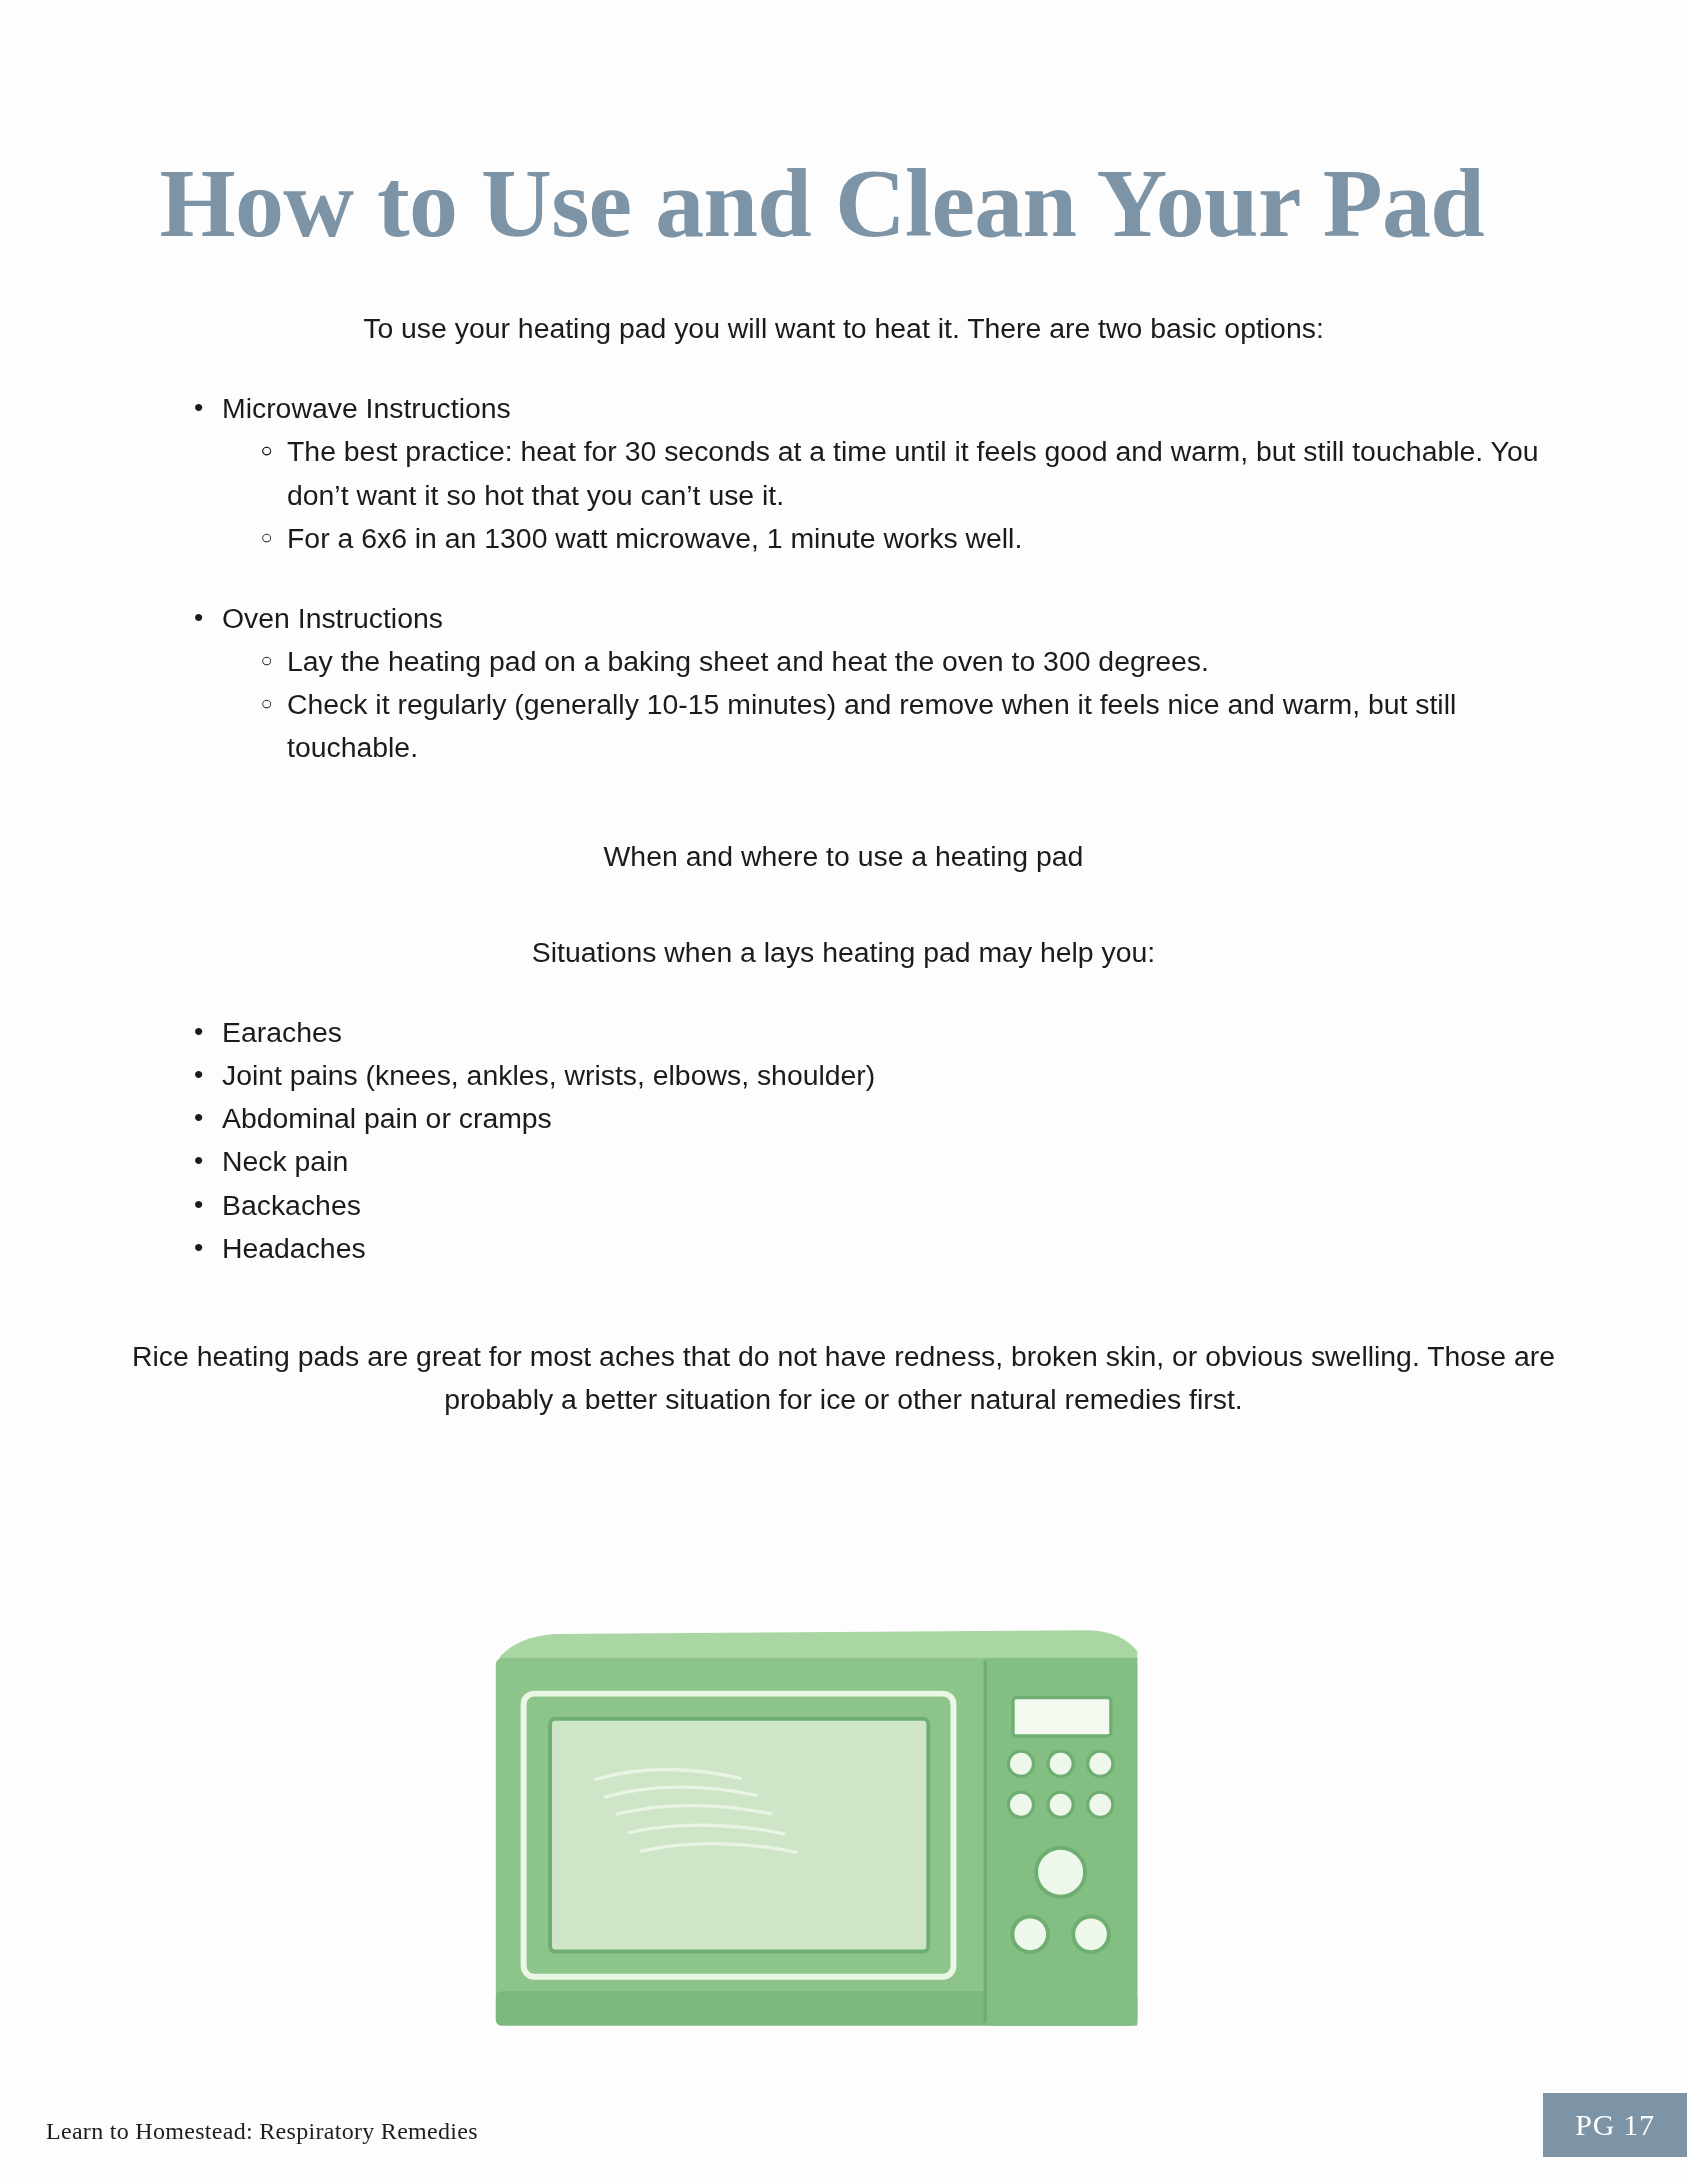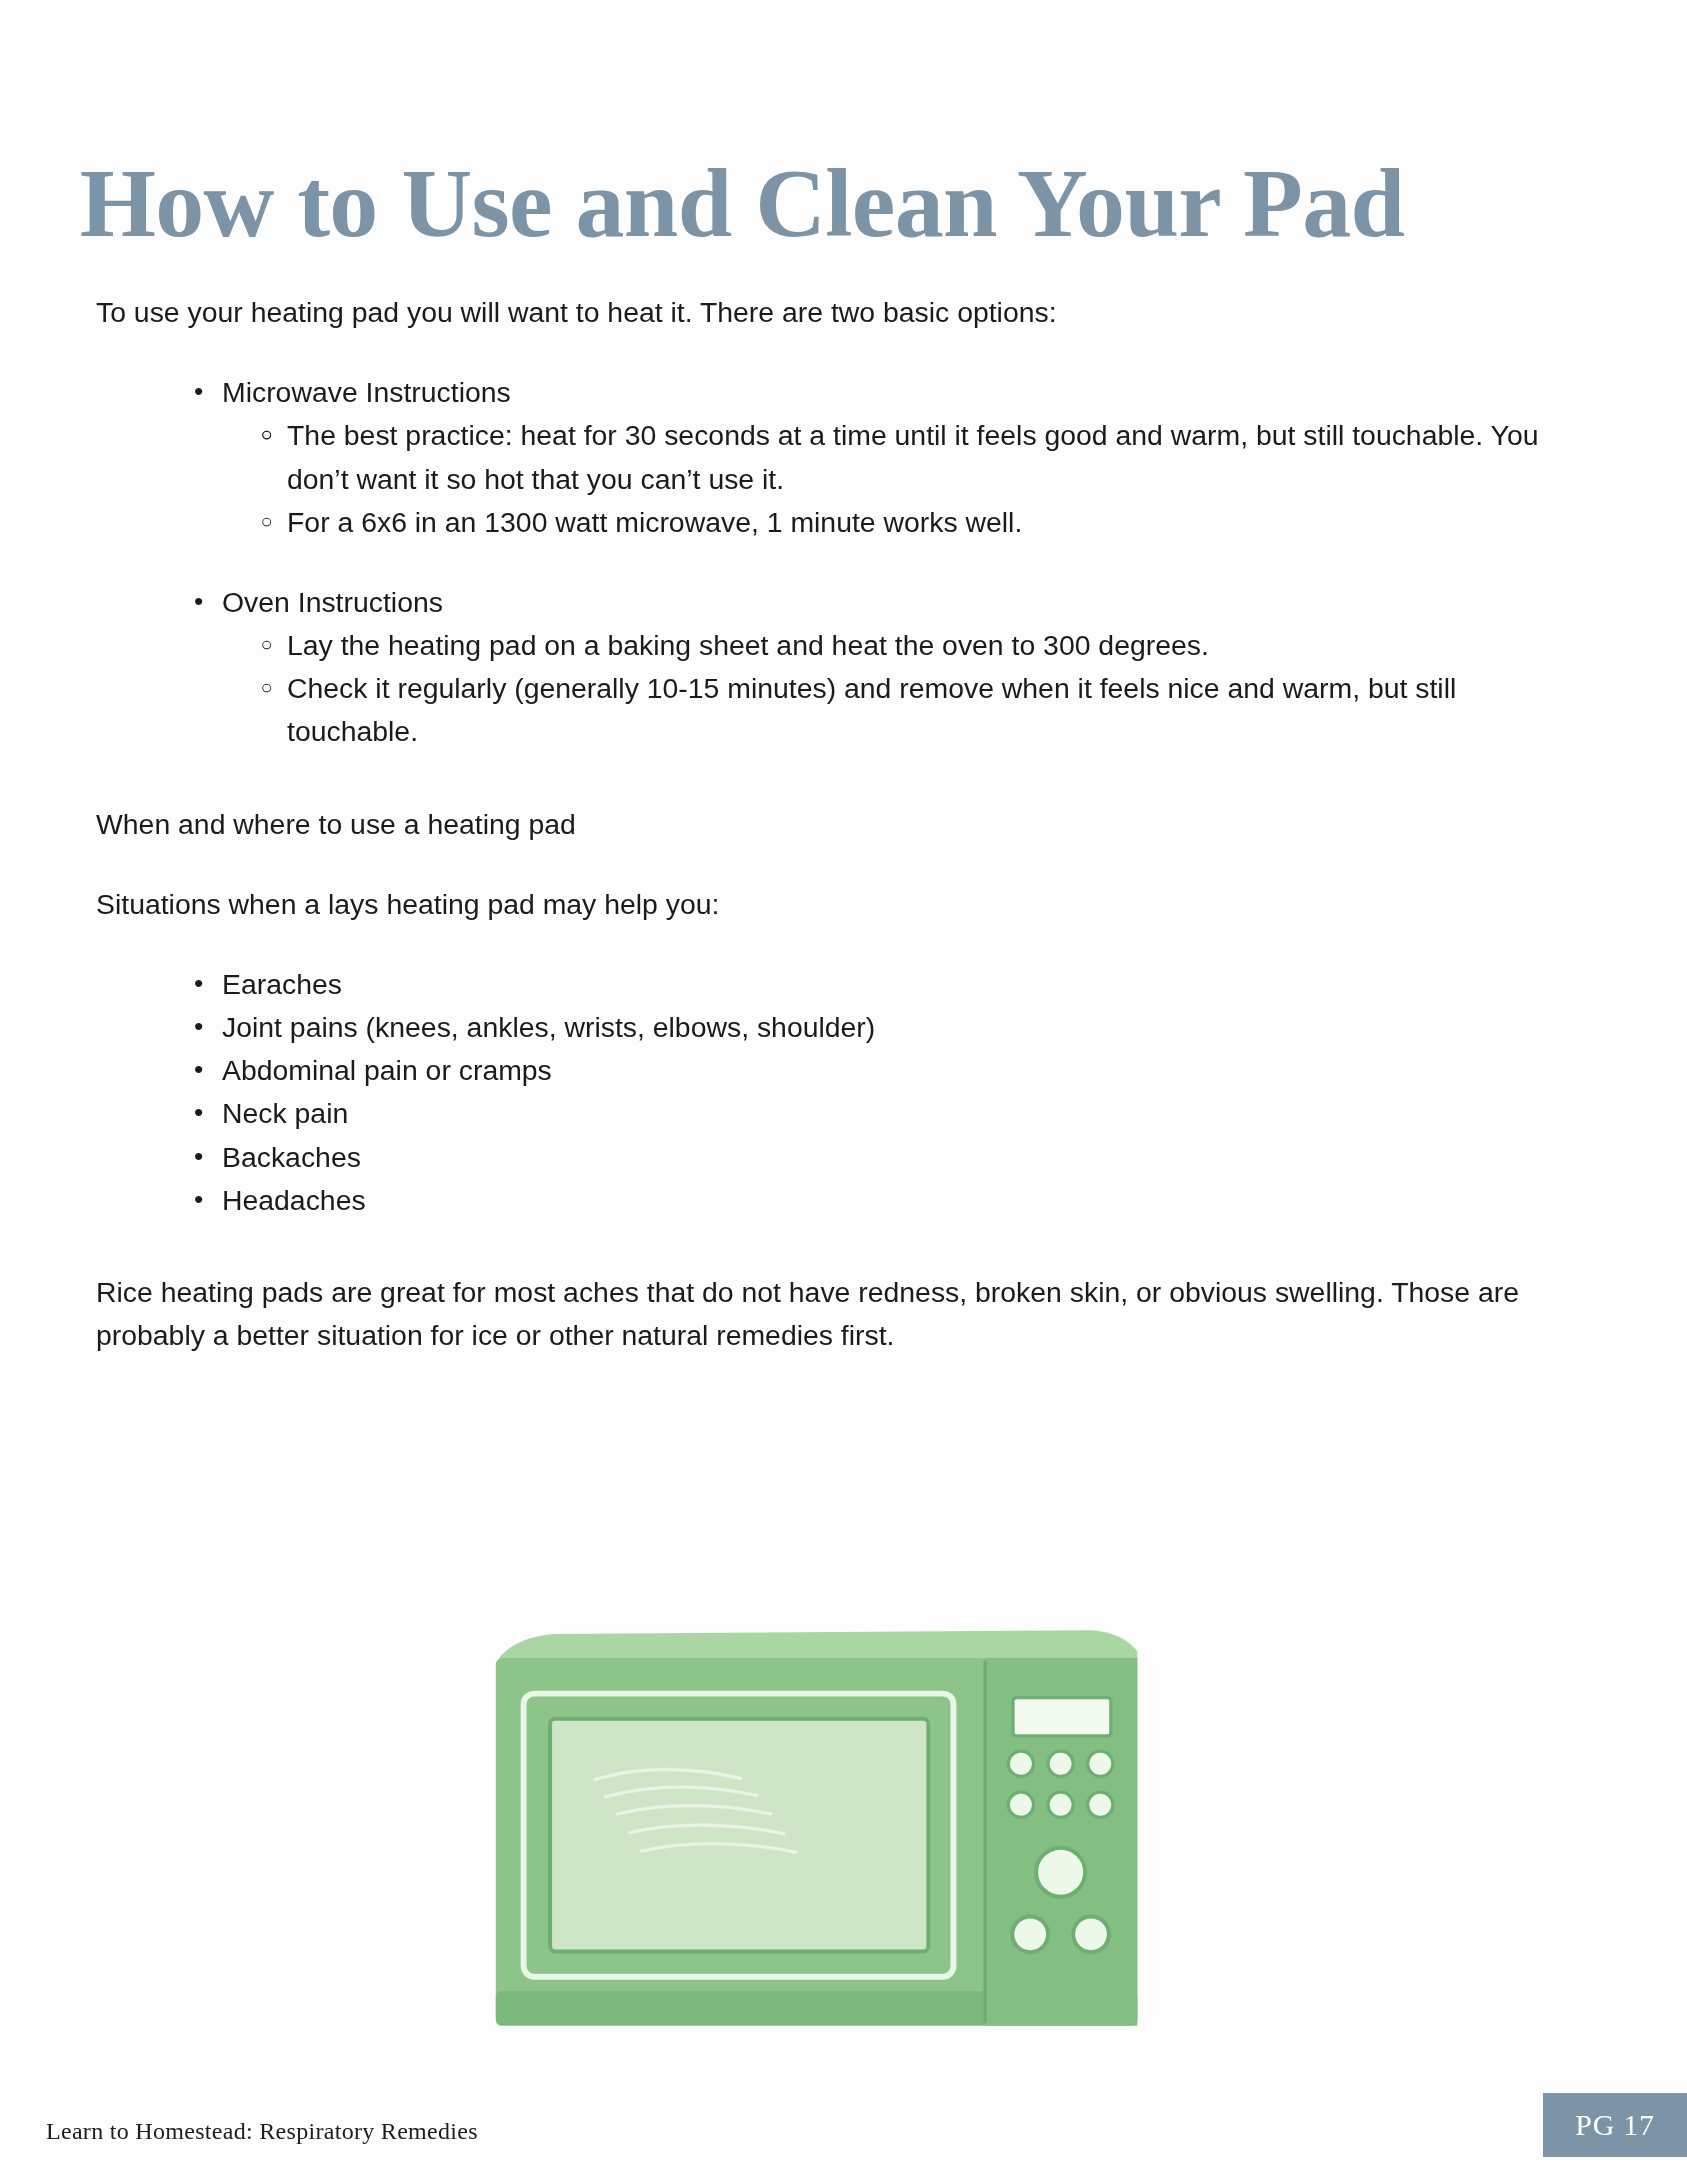--- a/index.html
+++ b/index.html
@@ -21,42 +21,43 @@
     inset: 0;
     background: #fdfdfd;
   }
 
   
   .title {
     position: absolute;
     top: 86px;
     left: 0;
     width: 1484px;
-    text-align: center;
+    text-align: right;
     font-family: "Liberation Serif", serif;
     font-size: 98px;
     font-weight: 700;
     letter-spacing: -0.7px;
     color: #7d94a6;
     line-height: 1.05;
   }
 
   
   .content {
     position: absolute;
     top: 291px;
     left: 96px;
     width: 1495px;
     font-size: 28.4px;
     line-height: 1.52;
     color: #1b1b1b;
   }
 
   .para {
-    margin: 0 0 0 0;
+    margin: 16px 0 0 0;
+    text-align: center;
   }
   .gap-md { height: 37px; }
   .gap-lg { height: 49px; }
 
   ul.level1 {
     list-style: none;
     margin: 0;
     padding: 0 0 0 126px;
   }
   ul.level1 > li {

